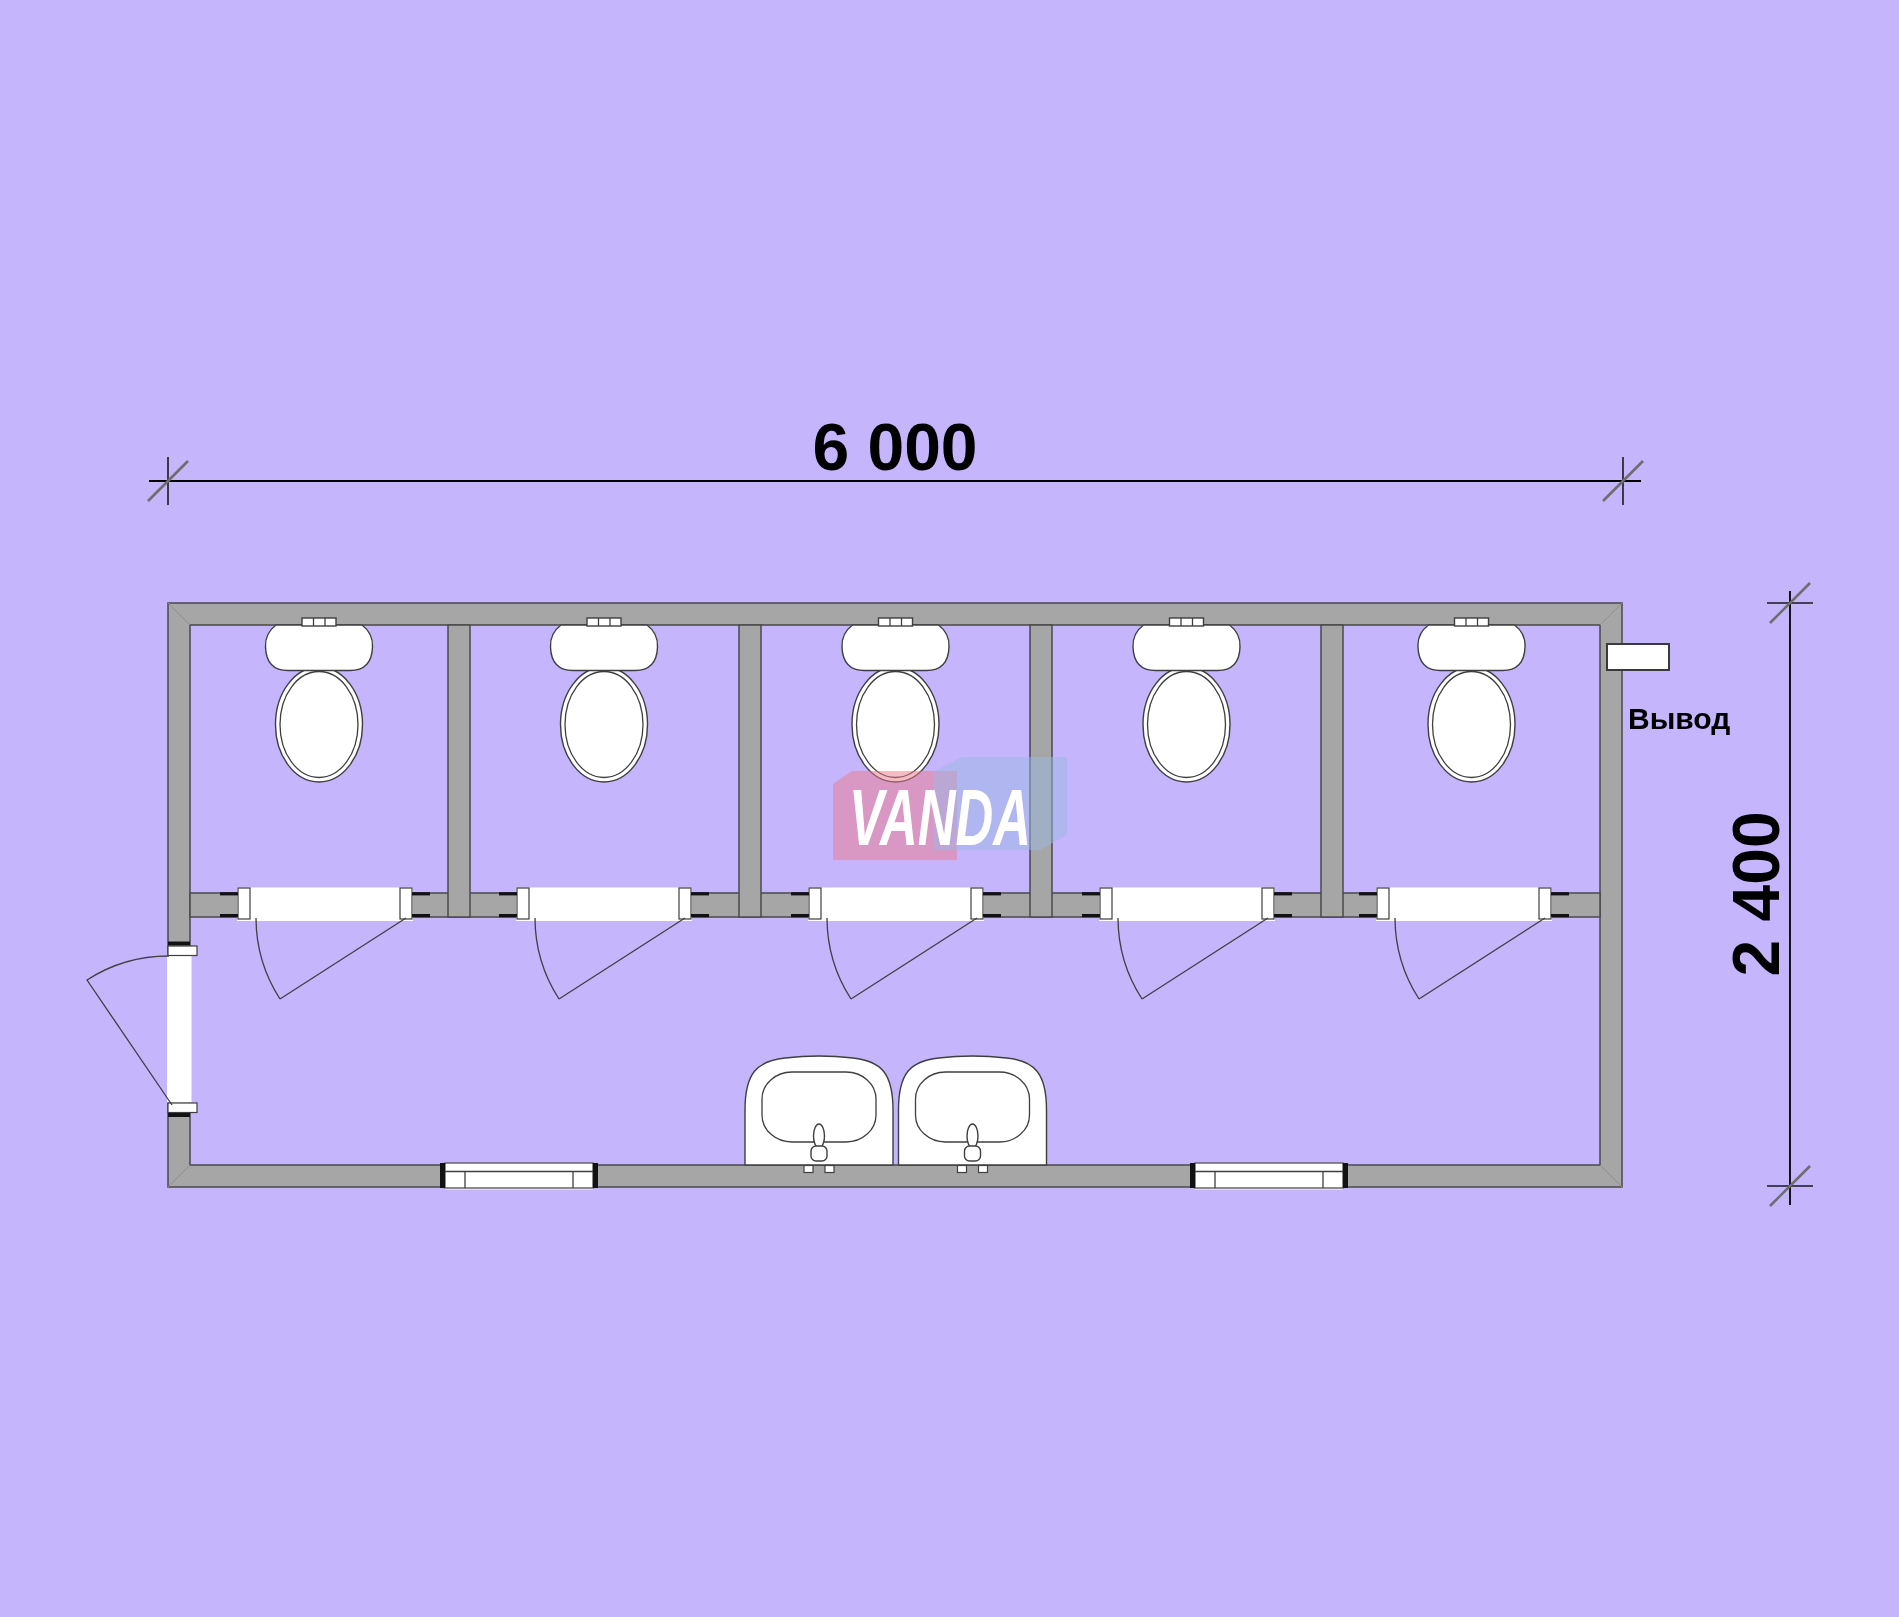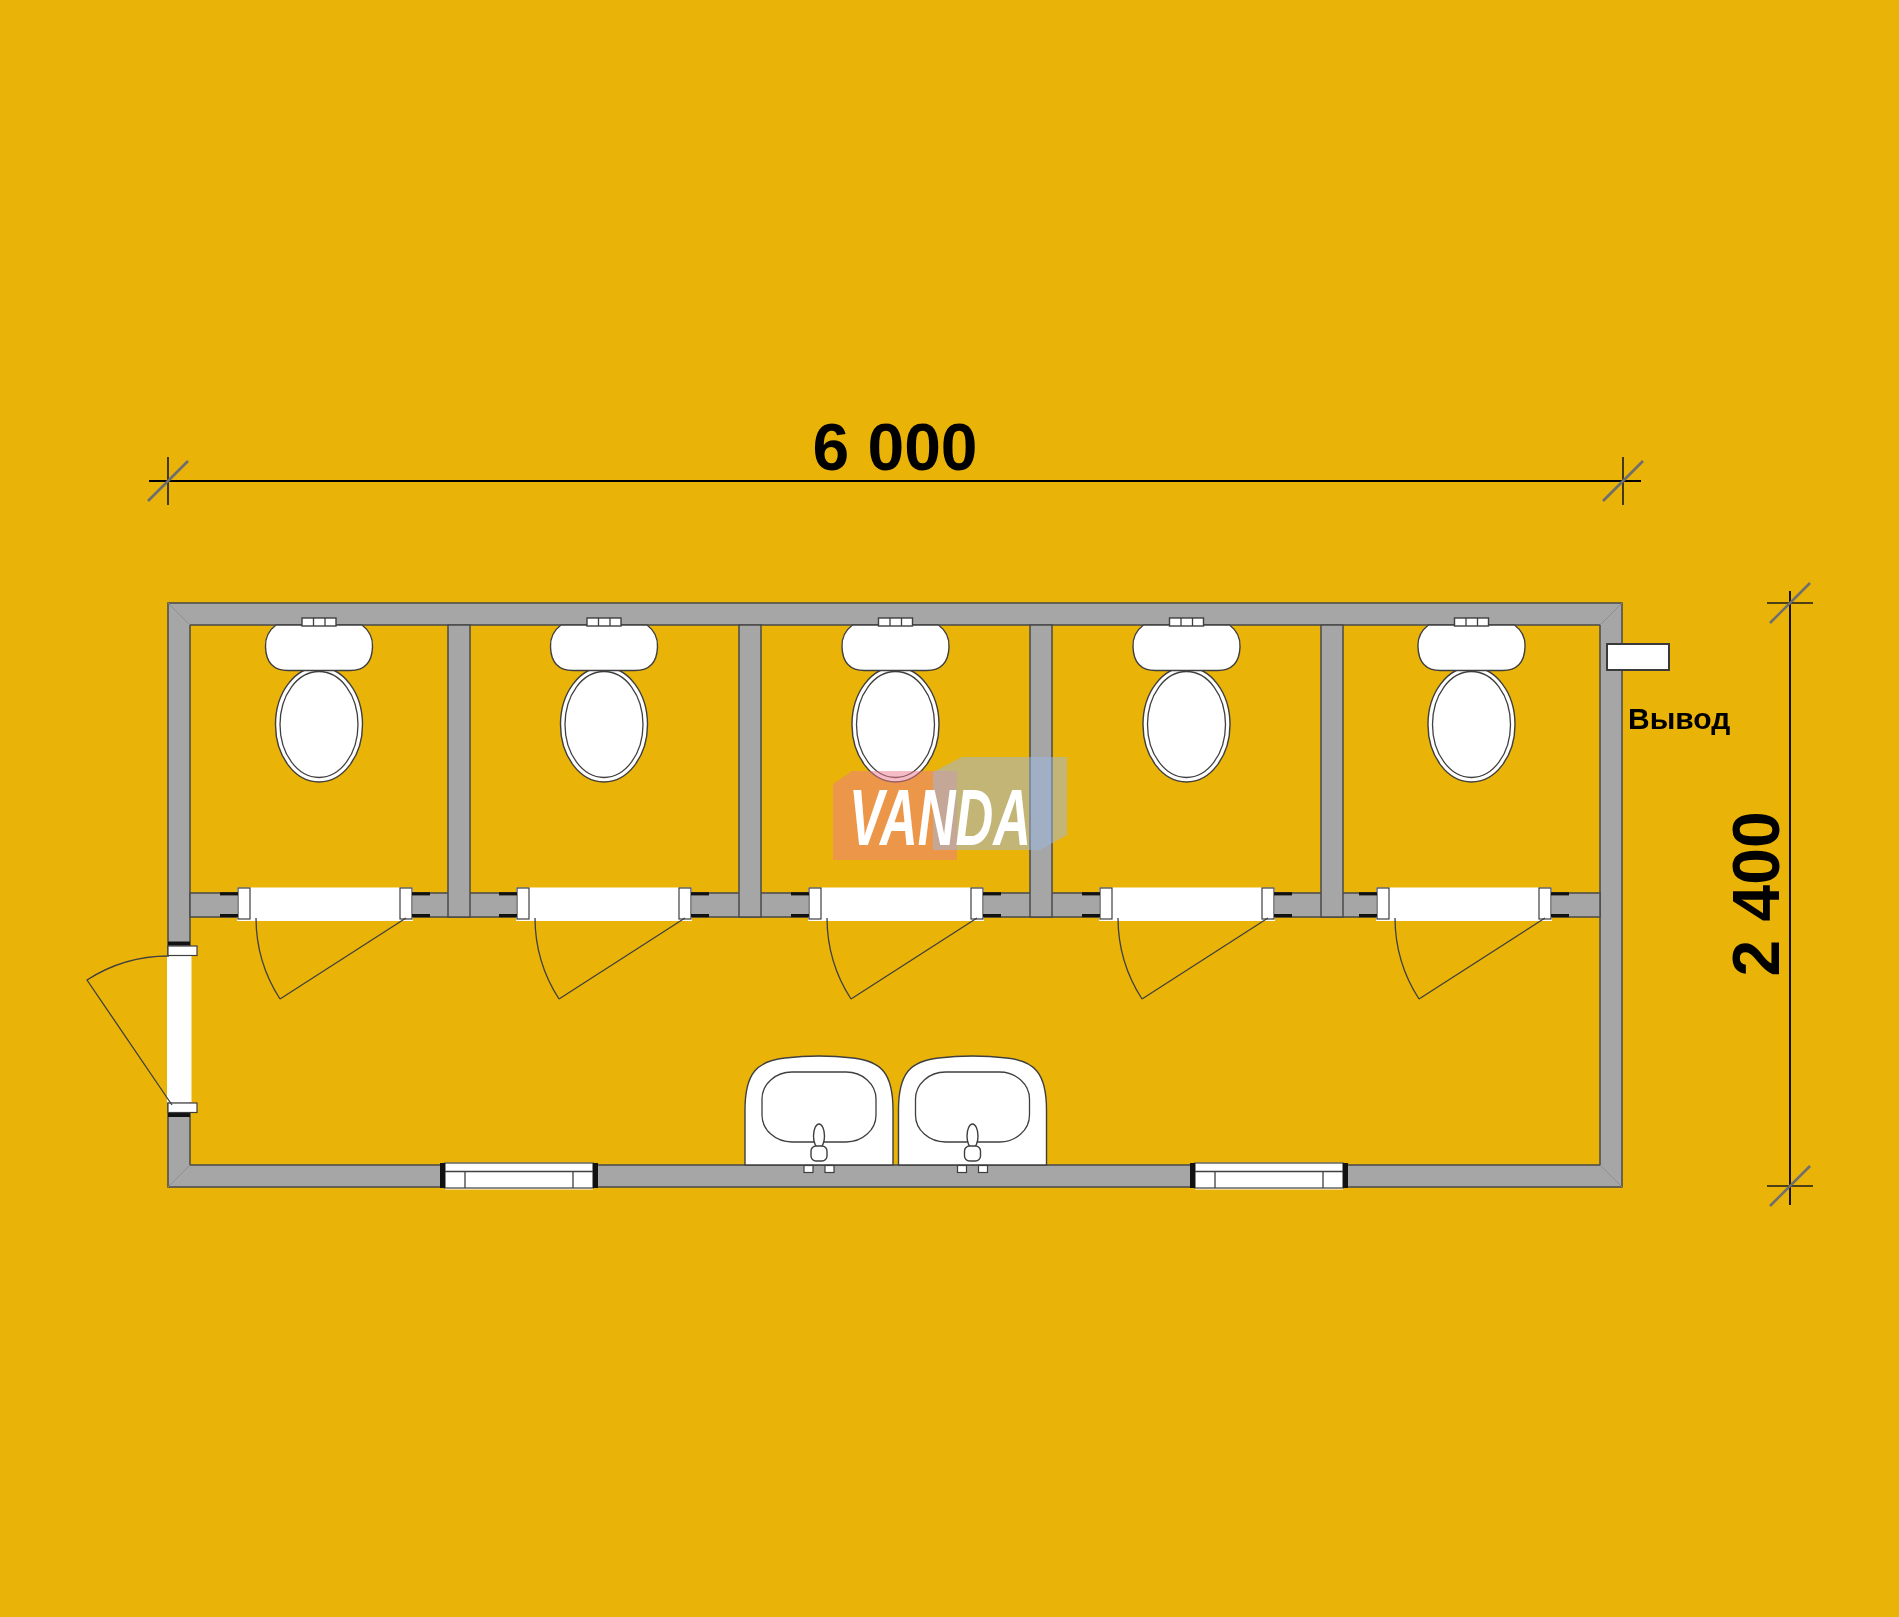--- a/index.html
+++ b/index.html
@@ -1,16 +1,16 @@
 <!DOCTYPE html>
 <html><head>
 <meta charset="utf-8">
 <style>
   html,body { margin:0; padding:0; background:#ffffff; }
-  #canvas { position:relative; width:1899px; height:1617px; background:#eab308; overflow:hidden;text-align:right; }
+  #canvas { position:relative; width:1899px; height:1617px; background:#c4b5fd; overflow:hidden;text-align:right; }
   svg { display:block; }
   .wall      { fill:#a6a6a6; stroke:#4a4a4a; stroke-width:1.5; }
   .fixture   { fill:#ffffff; stroke:#3f3f3f; stroke-width:1.4; }
   .thin      { fill:none; stroke:#3f3f3f; stroke-width:1.3; }
   .jamb      { fill:#ffffff; stroke:#3f3f3f; stroke-width:1.2; }
   .cap       { fill:#121212; stroke:none; }
   .eraser    { fill:#ffffff; stroke:none; }
   .miter     { stroke:#8f8f8f; stroke-width:1; }
   .dimline   { stroke:#000000; stroke-width:1.8; }
   .tickbar   { stroke:#1a1a1a; stroke-width:1.6; }

